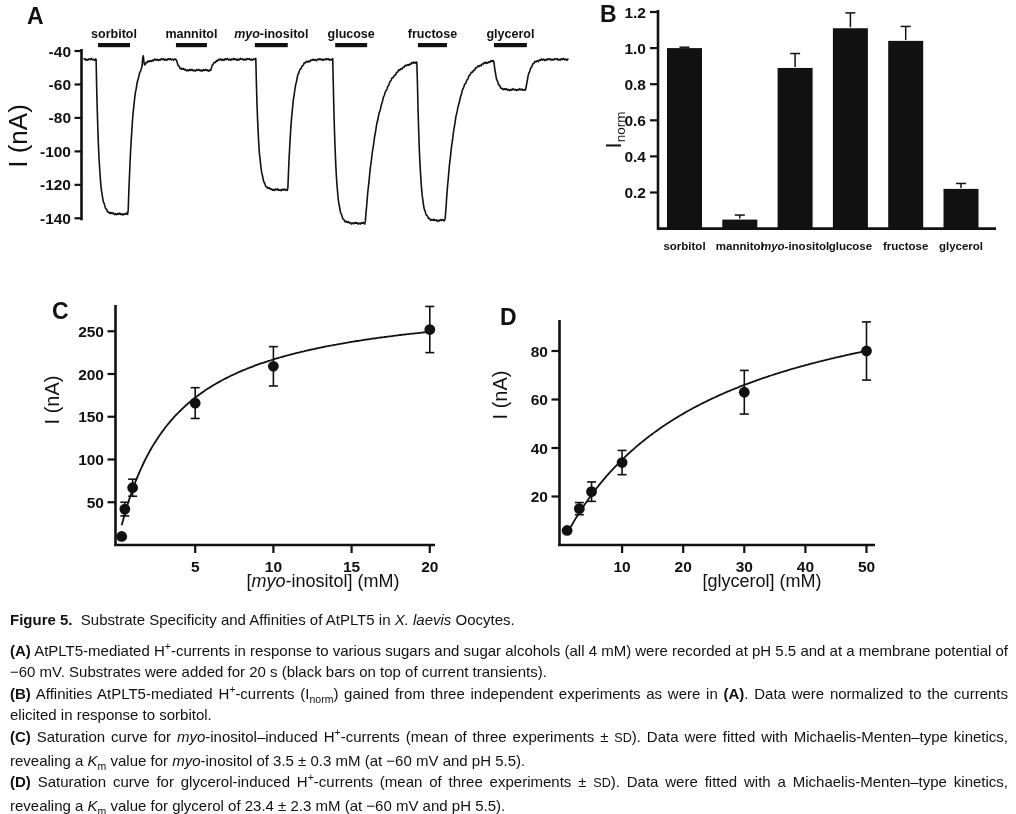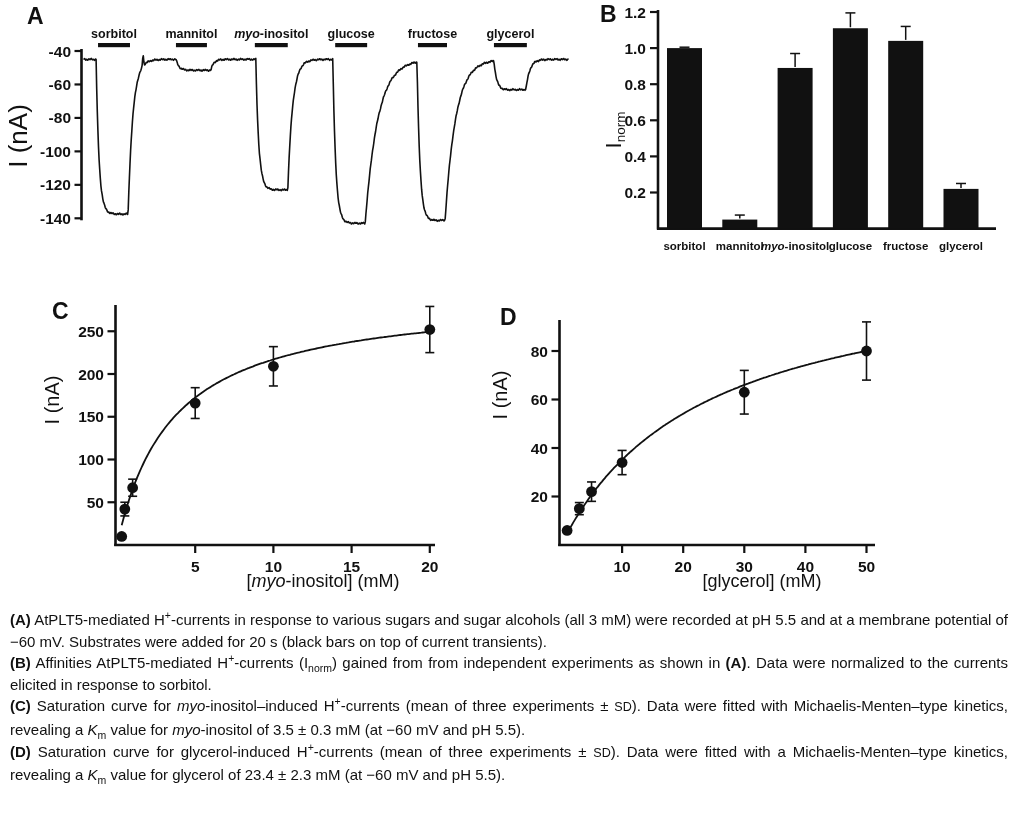--- a/index.html
+++ b/index.html
@@ -202,19 +202,20 @@
         <line x1="249.8" y1="124.05000000000003" x2="258.8" y2="124.05000000000003" stroke="#111111" stroke-width="1.6"></line>
         <circle cx="254.3" cy="102.22500000000002" r="5.4" fill="#111111"></circle>
         <line x1="376.5" y1="31.900000000000002" x2="376.5" y2="90.1" stroke="#111111" stroke-width="1.6"></line>
         <line x1="372" y1="31.900000000000002" x2="381" y2="31.900000000000002" stroke="#111111" stroke-width="1.6"></line>
         <line x1="372" y1="90.1" x2="381" y2="90.1" stroke="#111111" stroke-width="1.6"></line>
         <circle cx="376.5" cy="61" r="5.4" fill="#111111"></circle>
       </svg>
   </div>
 
   <div class="caption">
-    <p><span class="s-b">(A)</span><span> AtPLT5-mediated H</span><sup class="s-sup">+</sup><span>-currents in response to various sugars and sugar alcohols (all 3 mM) were recorded at pH 5.5 and at a membrane potential of −60 mV. Substrates were added for 20 s (black bars on top of current transients).</span></p>
-    <p><span class="s-b">(B)</span><span> Affinities AtPLT5-mediated H</span><sup class="s-sup">+</sup><span>-currents (I</span><sub class="s-sub">norm</sub><span>) gained from from independent experiments as shown in </span><span class="s-b">(A)</span><span>. Data were normalized to the currents elicited in response to sorbitol.</span></p>
+    <p class="cap-title"><span class="s-b">Figure 5.</span><span>&nbsp; Substrate Specificity and Affinities of AtPLT5 in </span><span class="s-i">X. laevis</span><span> Oocytes.</span></p>
+    <p><span class="s-b">(A)</span><span> AtPLT5-mediated H</span><sup class="s-sup">+</sup><span>-currents in response to various sugars and sugar alcohols (all 4 mM) were recorded at pH 5.5 and at a membrane potential of −60 mV. Substrates were added for 20 s (black bars on top of current transients).</span></p>
+    <p><span class="s-b">(B)</span><span> Affinities AtPLT5-mediated H</span><sup class="s-sup">+</sup><span>-currents (I</span><sub class="s-sub">norm</sub><span>) gained from three independent experiments as were in </span><span class="s-b">(A)</span><span>. Data were normalized to the currents elicited in response to sorbitol.</span></p>
     <p><span class="s-b">(C)</span><span> Saturation curve for </span><span class="s-i">myo</span><span>-inositol–induced H</span><sup class="s-sup">+</sup><span>-currents (mean of three experiments ± </span><span class="s-sc">SD</span><span>). Data were fitted with Michaelis-Menten–type kinetics, revealing a </span><span class="s-i">K</span><sub class="s-sub">m</sub><span> value for </span><span class="s-i">myo</span><span>-inositol of 3.5 ± 0.3 mM (at −60 mV and pH 5.5).</span></p>
     <p><span class="s-b">(D)</span><span> Saturation curve for glycerol-induced H</span><sup class="s-sup">+</sup><span>-currents (mean of three experiments ± </span><span class="s-sc">SD</span><span>). Data were fitted with a Michaelis-Menten–type kinetics, revealing a </span><span class="s-i">K</span><sub class="s-sub">m</sub><span> value for glycerol of 23.4 ± 2.3 mM (at −60 mV and pH 5.5).</span></p>
   </div>
 
 </div>
 
 </body></html>

